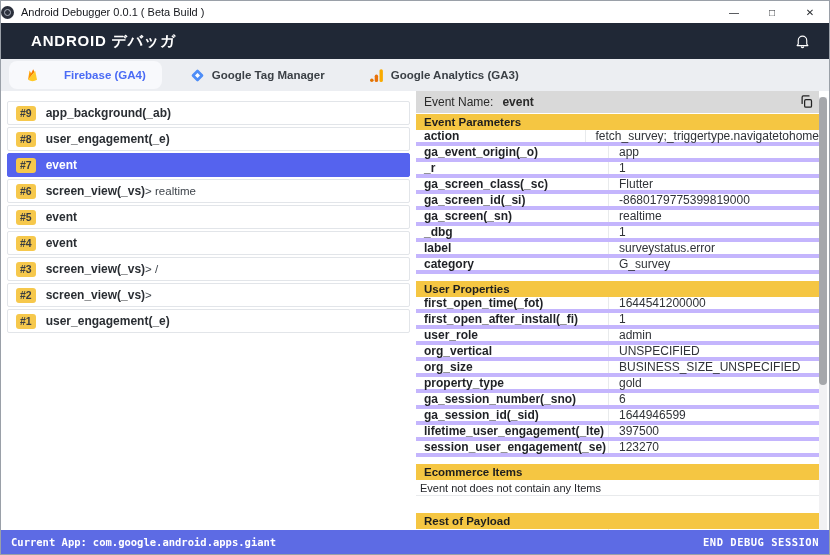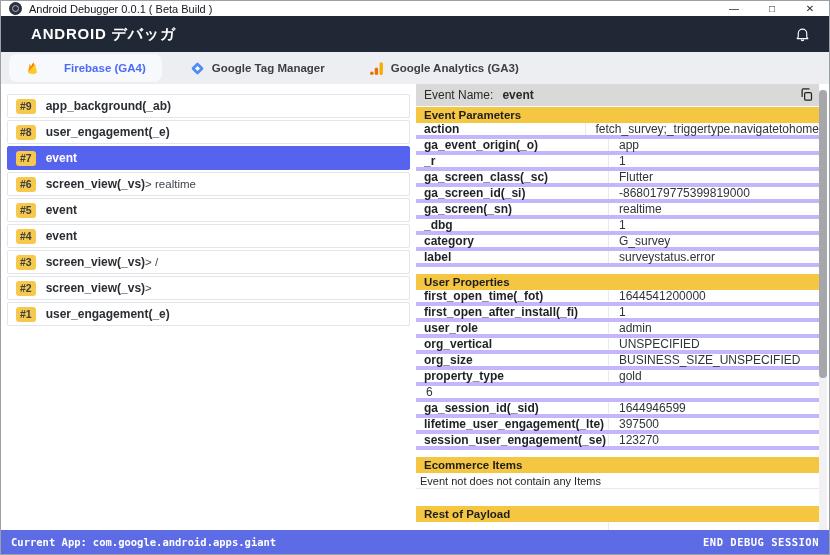--- a/index.html
+++ b/index.html
@@ -2,21 +2,21 @@
 <html style="--selected: #5563ee; --badge: #f6c84c; --section: #f5c642; --statusbar: #5d6be4; --header-bg: #202836; --tab-active: #4a6bf5;"><head>
 <meta charset="utf-8">
 <style>
   * { margin:0; padding:0; box-sizing:border-box; }
   body { background:#e8e8e8; font-family:"Liberation Sans", sans-serif; }
   .window {
     width:830px; height:555px; position:relative; background:#fff;
     border:1px solid #9aa0a8; overflow:hidden;
   }
   
-  .titlebar { height:15px; background:#fff; display:flex; align-items:center; padding-left:8px; }
+  .titlebar { height:22px; background:#fff; display:flex; align-items:center; }
   .app-icon { width:13px; height:13px; border-radius:50%; background:#2b303c; margin-right:7px;
     display:inline-flex; align-items:center; justify-content:center; }
   .app-icon::after { content:""; width:5px; height:5px; border:1px solid #aeb4c0; border-radius:50%; }
   .titlebar-title { font-size:11px; color:#15171c; }
   .win-controls { margin-left:auto; display:flex; height:100%; }
   .win-btn { width:38px; height:100%; display:flex; align-items:center; justify-content:center;
     font-size:10px; color:#1f2227; cursor:default; }
   
   .appheader { height:36px; background:var(--header-bg); display:flex; align-items:center; padding:0 18px 0 30px;text-align:center; }
   .appheader-title { color:#fff; font-size:15px; font-weight:700; letter-spacing:.8px; }
@@ -205,27 +205,27 @@
             </div>
             <div class="kv-row">
               <div class="kv-key">ga_screen(_sn)</div>
               <div class="kv-val">realtime</div>
             </div>
             <div class="kv-row">
               <div class="kv-key">_dbg</div>
               <div class="kv-val">1</div>
             </div>
             <div class="kv-row">
+              <div class="kv-key">label</div>
+              <div class="kv-val">surveystatus.error</div>
+            </div>
+            <div class="kv-row">
               <div class="kv-key">category</div>
               <div class="kv-val">G_survey</div>
             </div>
-            <div class="kv-row">
-              <div class="kv-key">label</div>
-              <div class="kv-val">surveystatus.error</div>
-            </div>
             <div style="height: 6px;"></div>
             <div class="section-header">User Properties</div>
             <div class="kv-row">
               <div class="kv-key">first_open_time(_fot)</div>
               <div class="kv-val">1644541200000</div>
             </div>
             <div class="kv-row">
               <div class="kv-key">first_open_after_install(_fi)</div>
               <div class="kv-val">1</div>
             </div>
@@ -239,20 +239,21 @@
             </div>
             <div class="kv-row">
               <div class="kv-key">org_size</div>
               <div class="kv-val">BUSINESS_SIZE_UNSPECIFIED</div>
             </div>
             <div class="kv-row">
               <div class="kv-key">property_type</div>
               <div class="kv-val">gold</div>
             </div>
             <div class="kv-row">
+              <div class="kv-key">ga_session_number(_sno)</div>
               <div class="kv-val">6</div>
             </div>
             <div class="kv-row">
               <div class="kv-key">ga_session_id(_sid)</div>
               <div class="kv-val">1644946599</div>
             </div>
             <div class="kv-row">
               <div class="kv-key">lifetime_user_engagement(_lte)</div>
               <div class="kv-val">397500</div>
             </div>

